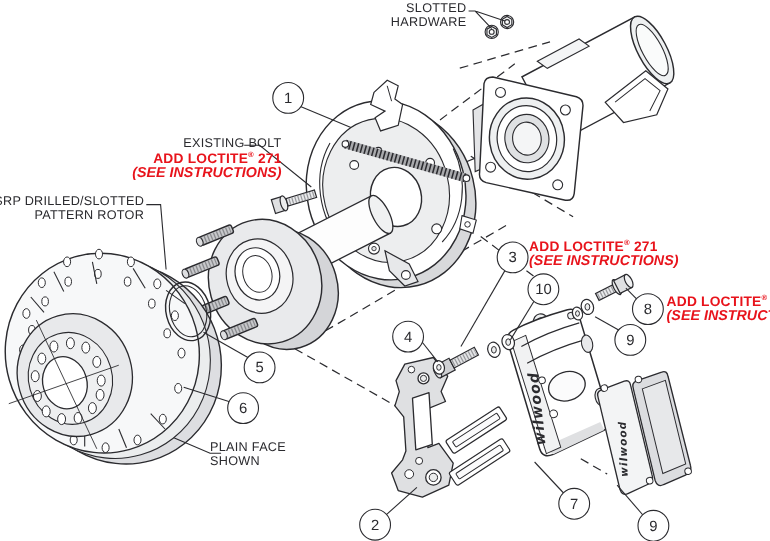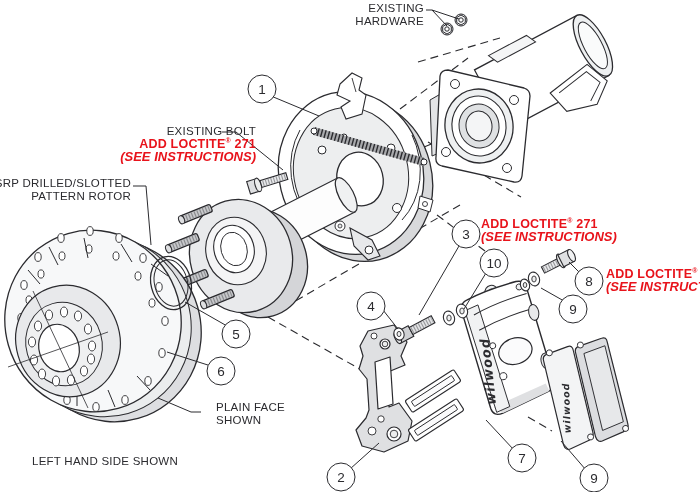--- a/index.html
+++ b/index.html
@@ -324,40 +324,37 @@
     <div class="balloon" style="left: 466px; top: 234px;">3</div>
     <div class="balloon" style="left: 371px; top: 306px;">4</div>
     <div class="balloon" style="left: 236px; top: 334px;">5</div>
     <div class="balloon" style="left: 221px; top: 371px;">6</div>
     <div class="balloon" style="left: 522px; top: 458px;">7</div>
     <div class="balloon" style="left: 589px; top: 281px;">8</div>
     <div class="balloon" style="left: 573px; top: 309px;">9</div>
     <div class="balloon" style="left: 494px; top: 263px;">10</div>
     <div class="balloon" style="left: 594px; top: 478px;">9</div>
     <div class="label r" style="right: 276px; top: 2px;">
-      <div class="ln plain">EXISTING</div>
+      <div class="ln plain">SLOTTED</div>
       <div class="ln plain">HARDWARE</div>
     </div>
     <div class="label r" style="right: 444px; top: 125px;">
       <div class="ln plain">EXISTING BOLT</div>
       <div class="ln red-bold">ADD LOCTITE<sup>®</sup> 271</div>
       <div class="ln red-italic">(SEE INSTRUCTIONS)</div>
     </div>
     <div class="label r" style="right: 569px; top: 177px;">
       <div class="ln plain">SRP DRILLED/SLOTTED</div>
       <div class="ln plain">PATTERN ROTOR</div>
     </div>
     <div class="label l" style="left: 481px; top: 218px;">
       <div class="ln red-bold">ADD LOCTITE<sup>®</sup> 271</div>
       <div class="ln red-italic">(SEE INSTRUCTIONS)</div>
     </div>
     <div class="label l" style="left: 606px; top: 268px;">
       <div class="ln red-bold">ADD LOCTITE<sup>®</sup> 271</div>
       <div class="ln red-italic">(SEE INSTRUCTIONS)</div>
     </div>
-    <div class="label l" style="left: 216px; top: 401px;">
+    <div class="label l" style="left: 191px; top: 401px;">
       <div class="ln plain">PLAIN FACE</div>
       <div class="ln plain">SHOWN</div>
     </div>
-    <div class="label l" style="left: 32px; top: 455px;">
-      <div class="ln plain">LEFT HAND SIDE SHOWN</div>
-    </div>
   </div>
 
 </body></html>

